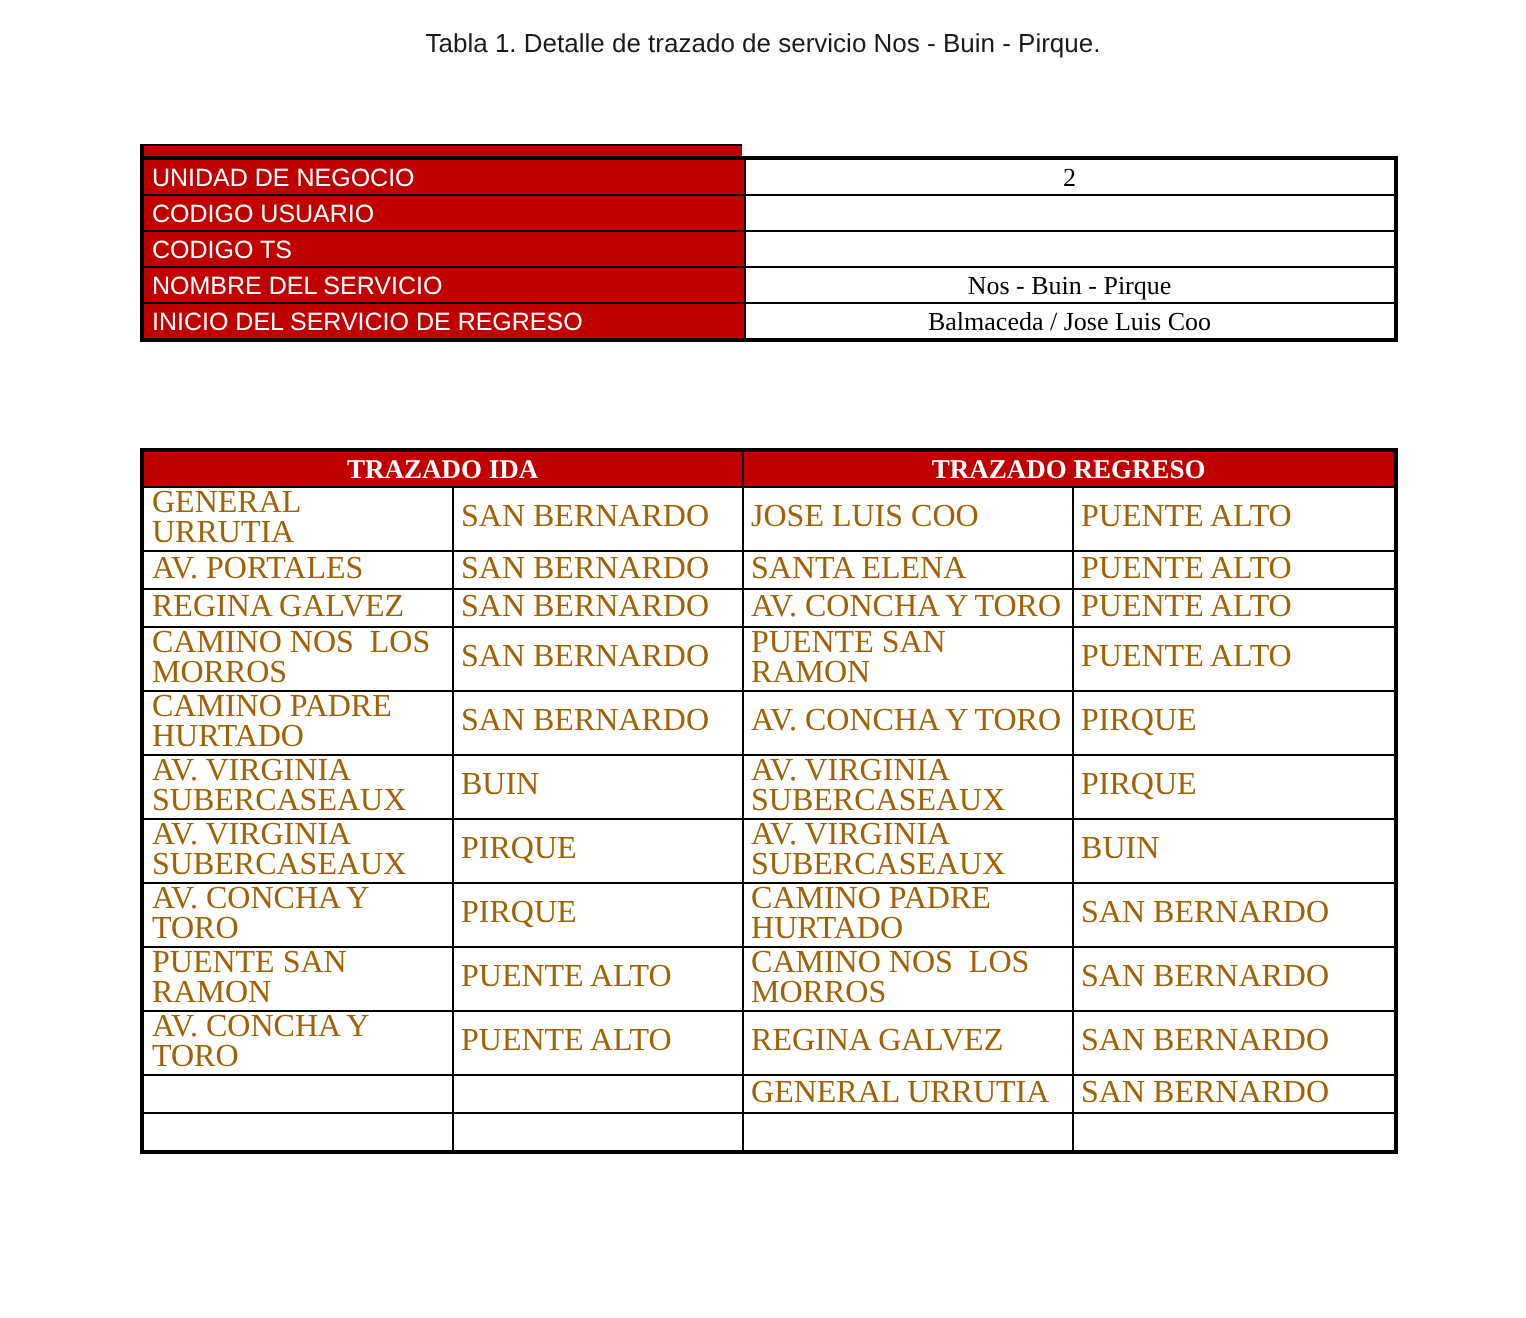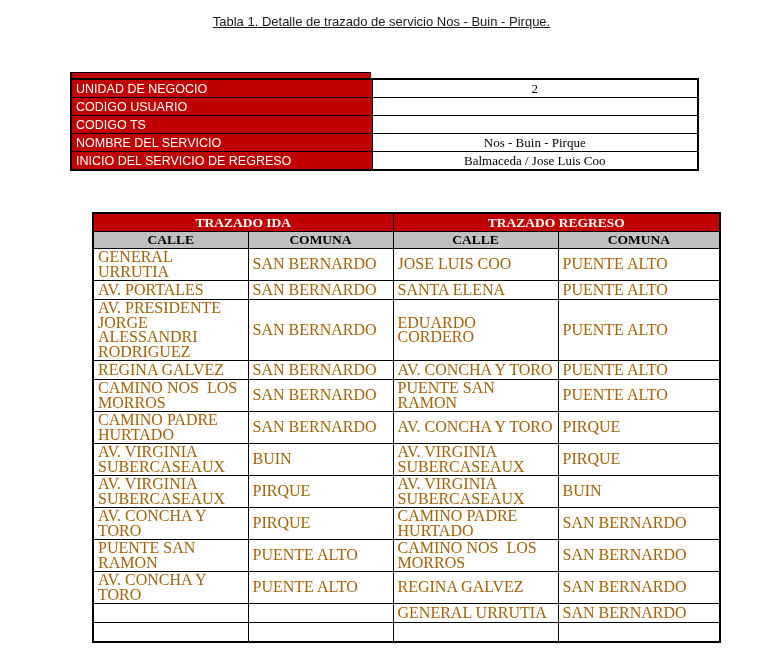--- a/index.html
+++ b/index.html
@@ -17,21 +17,20 @@
 
   .page-title {
     position: absolute;
     top: 14px;
     left: 0;
     width: 763px;
     text-align: center;
     font-size: 13px;
     color: #1a1a1a;
     font-family: "Liberation Sans", sans-serif;
-    text-decoration: underline;
   }
 
   
   #table1-wrap {
     position: absolute;
     left: 70px;
     top: 72px;
   }
   .red-strip {
     width: 301px;
@@ -69,22 +68,21 @@
     font-family: "Liberation Serif", serif;
     font-size: 13px;
     text-align: center;
     padding: 0 2px;
   }
 
   
   #table2-wrap {
     position: absolute;
     left: 70px;
-    top: 212px;
-    margin-left: 22px;
+    top: 224px;
   }
   .t2 {
     width: 627px;
     border: 2px solid #000;
   }
   .t2 th, .t2 td {
     border: 1px solid #000;
     overflow: hidden;
     vertical-align: middle;
   }
@@ -164,44 +162,32 @@
       <col style="width:155px">
       <col style="width:145px">
       <col style="width:165px">
       <col style="width:162px">
     </colgroup>
     <thead>
       <tr class="ghead">
         <th colspan="2">TRAZADO IDA</th>
         <th colspan="2">TRAZADO REGRESO</th>
       </tr>
-      <tr class="chead">
-        <th>CALLE</th>
-        <th>COMUNA</th>
-        <th>CALLE</th>
-        <th>COMUNA</th>
-      </tr>
     </thead>
     <tbody>
         <tr>
           <td>GENERAL URRUTIA</td>
           <td>SAN BERNARDO</td>
           <td>JOSE LUIS COO</td>
           <td>PUENTE ALTO</td>
         </tr>
         <tr>
           <td>AV. PORTALES</td>
           <td>SAN BERNARDO</td>
           <td>SANTA ELENA</td>
-          <td>PUENTE ALTO</td>
-        </tr>
-        <tr>
-          <td>AV. PRESIDENTE JORGE ALESSANDRI RODRIGUEZ</td>
-          <td>SAN BERNARDO</td>
-          <td>EDUARDO CORDERO</td>
           <td>PUENTE ALTO</td>
         </tr>
         <tr>
           <td>REGINA GALVEZ</td>
           <td>SAN BERNARDO</td>
           <td>AV. CONCHA Y TORO</td>
           <td>PUENTE ALTO</td>
         </tr>
         <tr>
           <td>CAMINO NOS  LOS MORROS</td>

